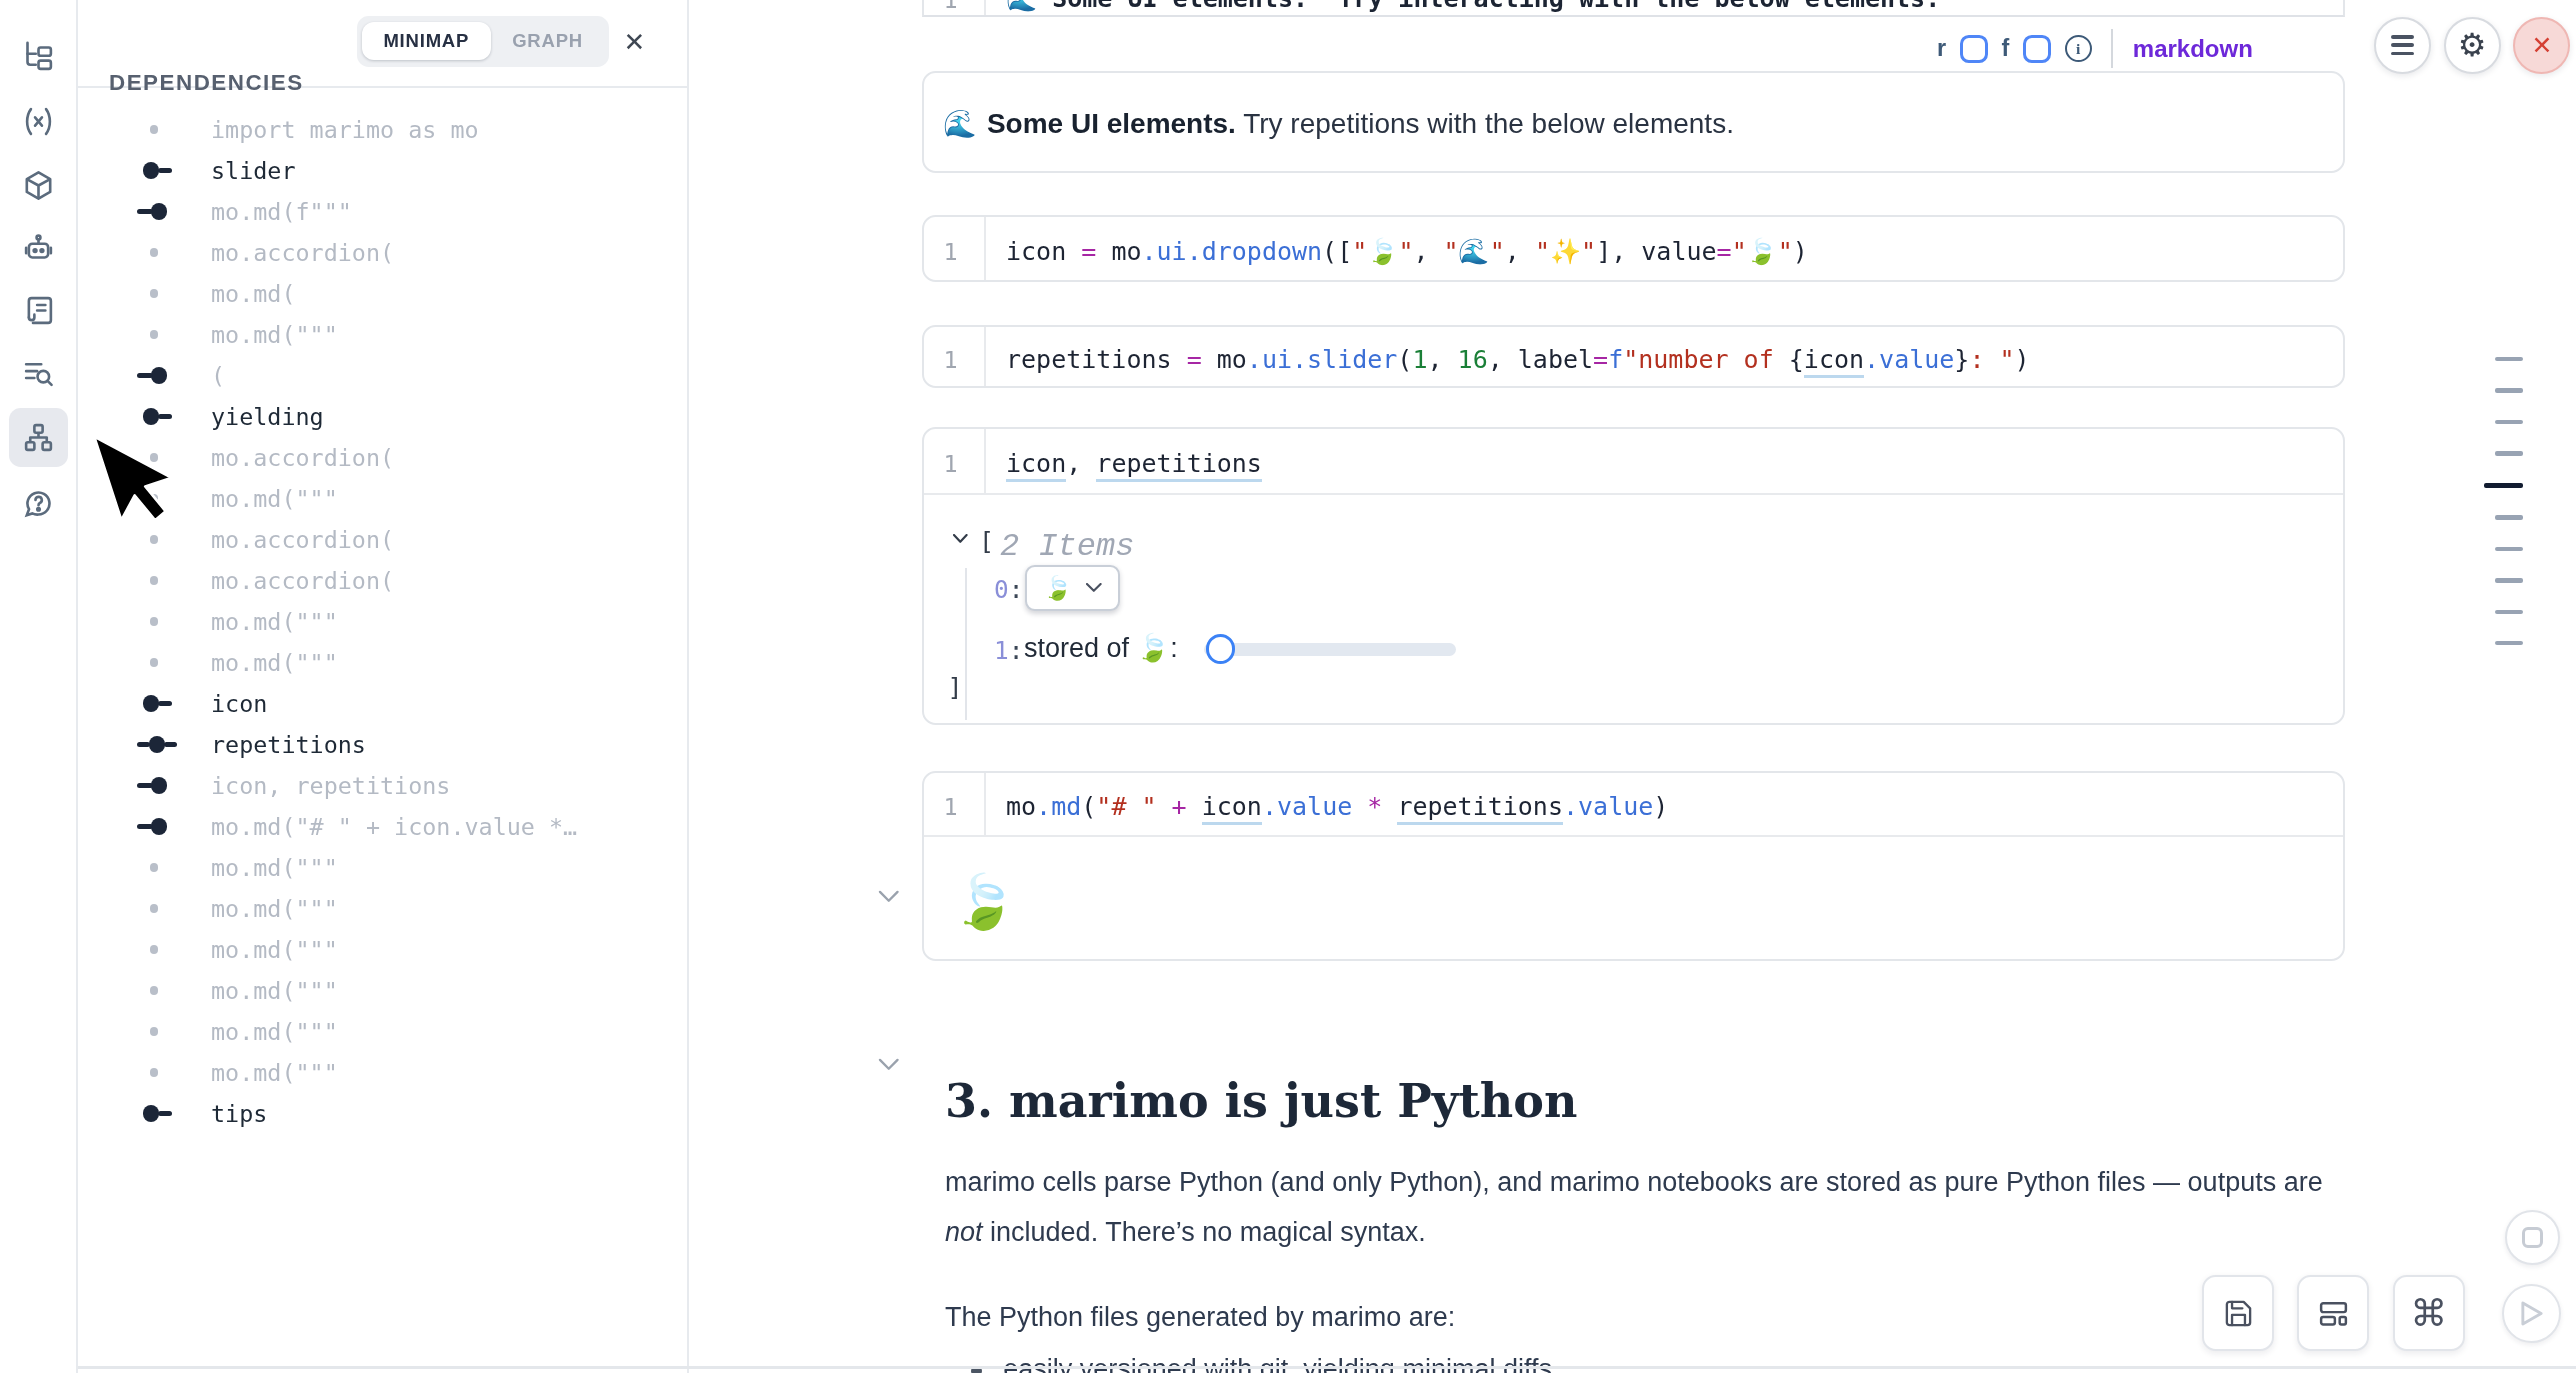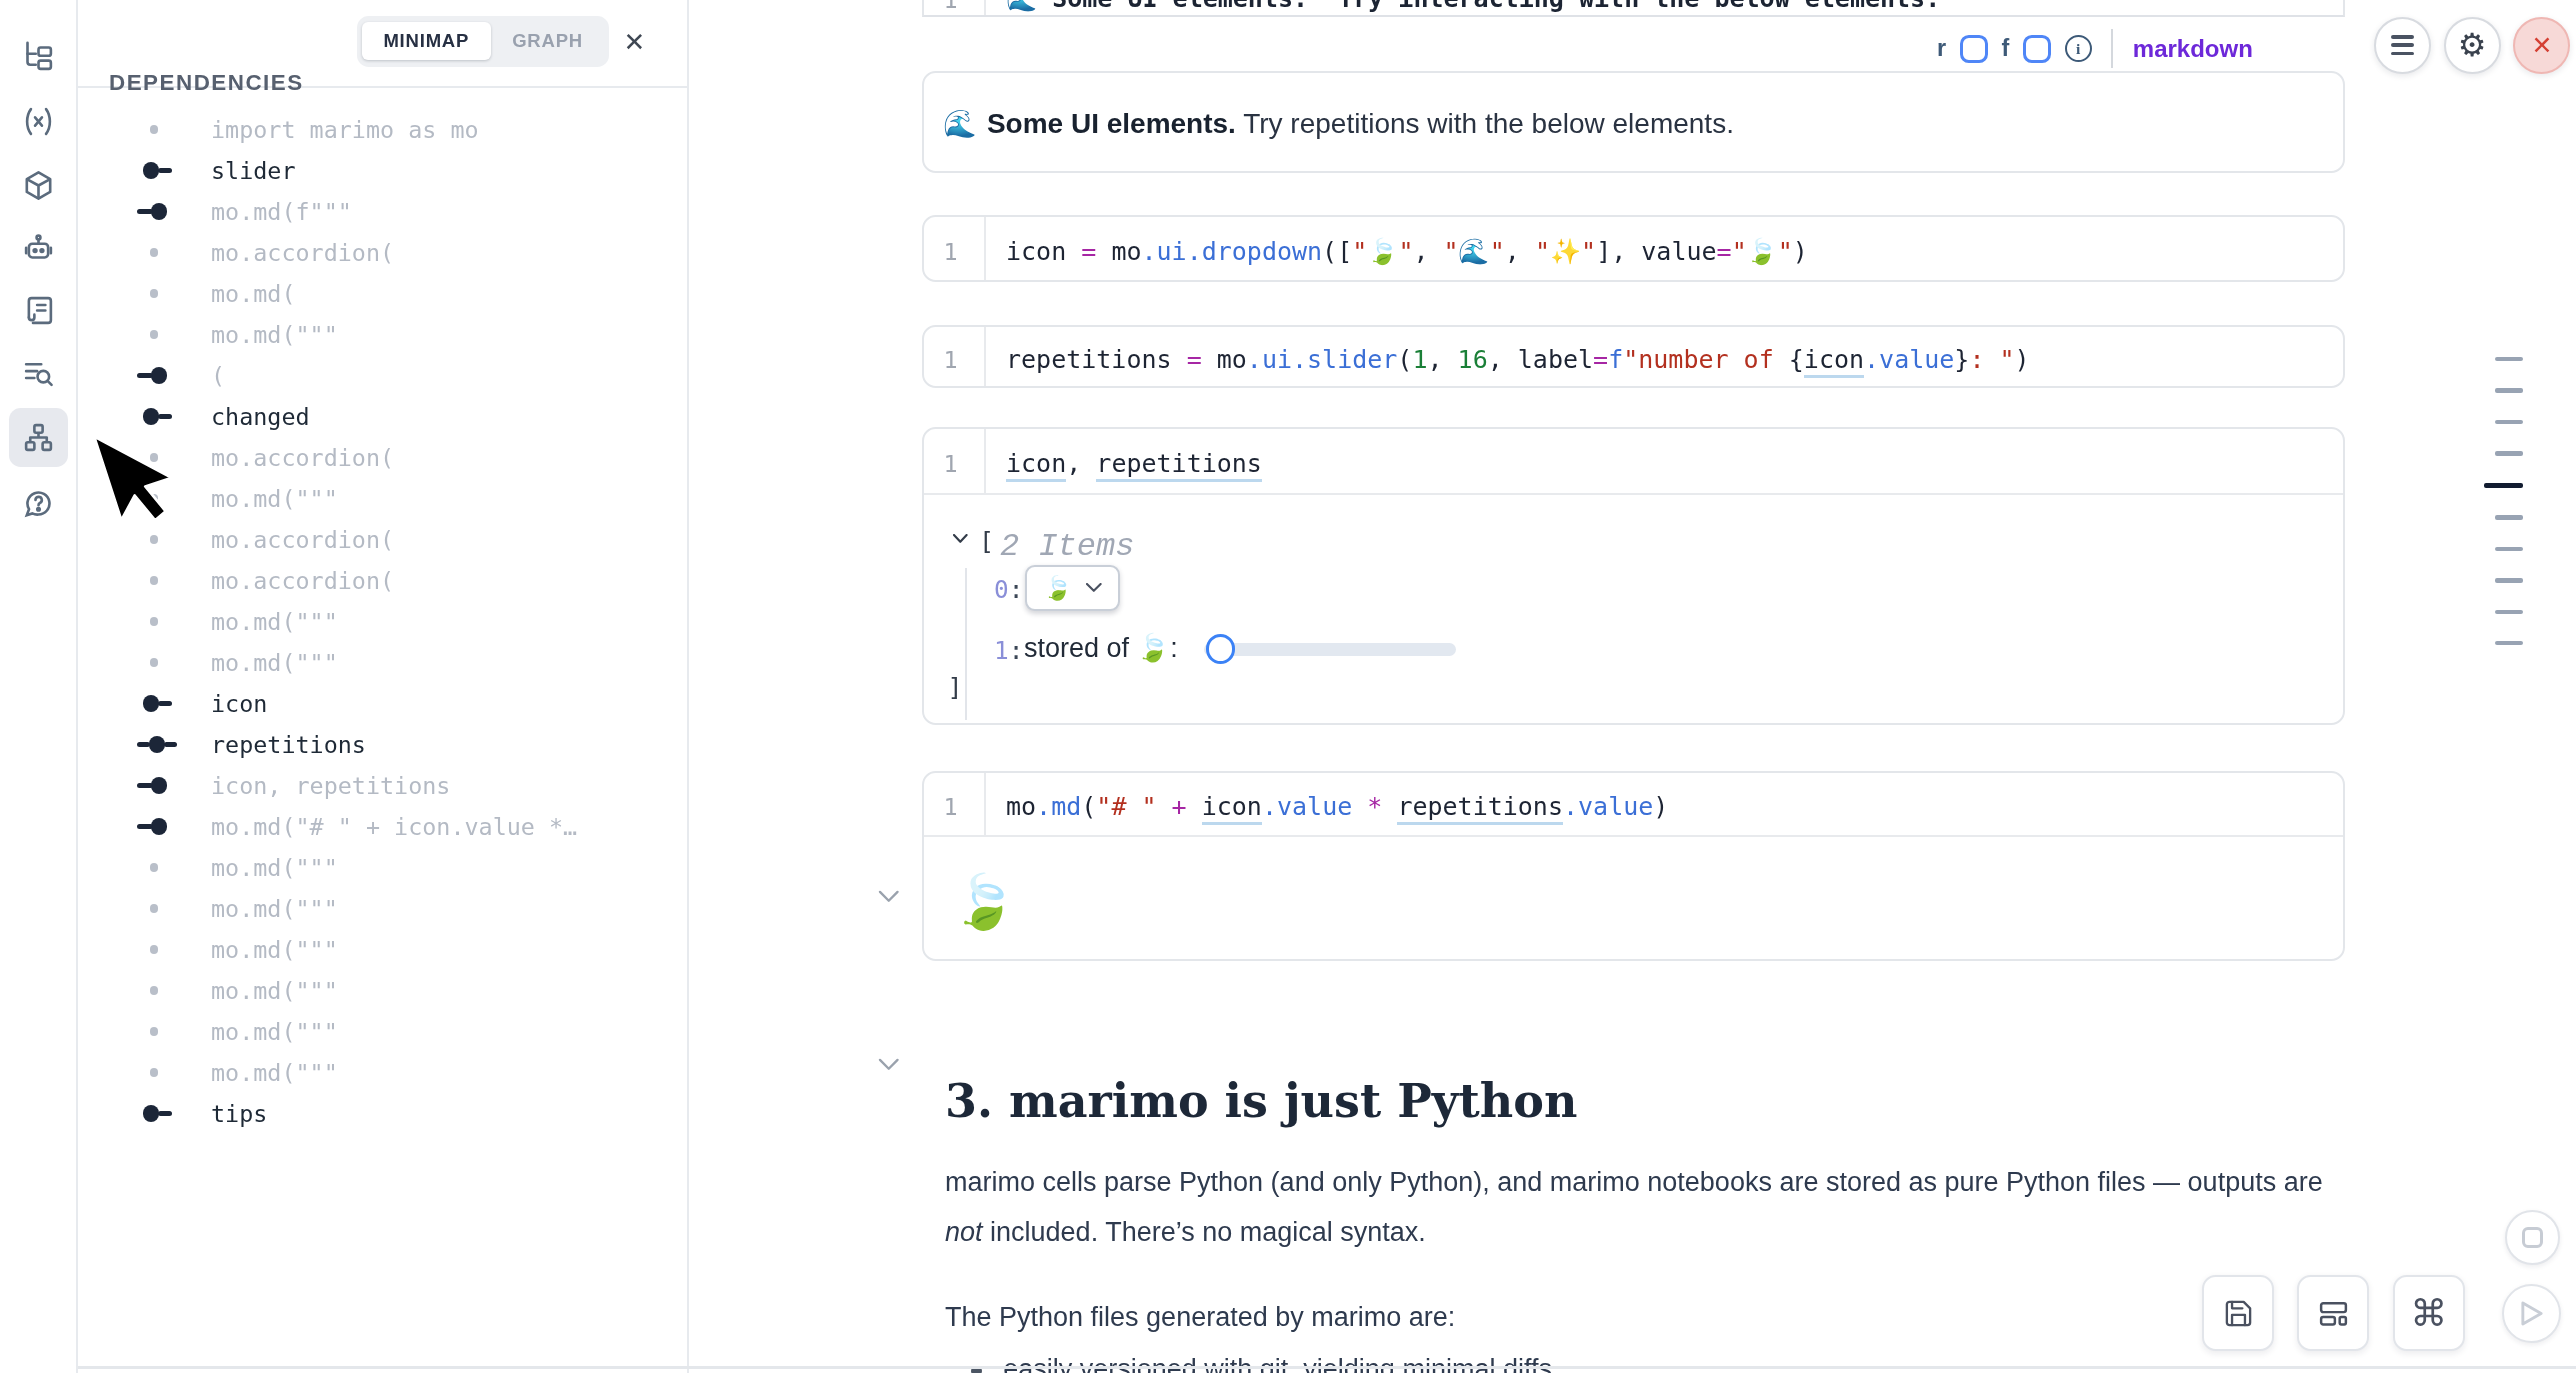--- a/index.html
+++ b/index.html
@@ -11,21 +11,21 @@
   
   .rail{position:absolute;left:0;top:0;width:76px;height:1374px;background:#fff;border-right:2px solid #e7eaee;}
   .rail-btn{position:absolute;left:8.8px;width:59px;height:59px;border-radius:11.7px;display:flex;align-items:center;justify-content:center;color:#5b6b7d;}
   .rail-btn svg{stroke:#5b6b7d;}
   .rail-btn.active{background:#e7e9ee;}
   
   .panel{position:absolute;left:78px;top:0;width:609px;height:1374px;background:#fff;border-right:2px solid #e7eaee;}
   .panel-header{position:absolute;left:0;top:0;width:100%;height:86px;border-bottom:2px solid #e7eaee;}
   .panel-title{position:absolute;left:31px;top:29px;font-size:22.4px;font-weight:bold;letter-spacing:1.5px;color:#57606f;margin-top:41px;}
   .tabs{position:absolute;left:279px;top:15.6px;height:51px;background:#eef0f3;border-radius:11.7px;display:flex;align-items:center;padding:0 4.9px;}
-  .tab{padding:7.8px 21.5px;font-size:18.5px;font-weight:bold;letter-spacing:0.8px;color:#99a1ae;border-radius:6px;}
+  .tab{padding:7.8px 21.5px;font-size:18.5px;font-weight:bold;letter-spacing:0.8px;color:#99a1ae;border-radius:12px;}
   .tab.active{background:#fff;color:#273043;box-shadow:0 1px 2.9px rgba(20,30,50,.22);}
   .panel-close{position:absolute;left:539px;top:25px;width:35px;height:35px;display:flex;align-items:center;justify-content:center;font-size:26px;color:#3f4753;}
   
   #minimap-list{position:absolute;left:0;top:109px;width:100%;}
   .mm-row{display:flex;align-items:center;height:41px;padding-left:59px;}
   .mm-marker{position:relative;width:49px;height:21.5px;color:#1c2638;flex:none;}
   .mm-marker::before,.mm-marker::after{content:"";position:absolute;background:currentColor;}
   .mm-dot::before{width:8.8px;height:8.8px;border-radius:50%;left:12.7px;top:6.3px;background:#b9bfc9;}
   .mm-dot::after{display:none;}
   .mm-def::before{width:16.6px;height:16.6px;border-radius:50%;left:5.9px;top:2.4px;}
@@ -204,21 +204,21 @@
       <div class="mm-row">
         <span class="mm-marker mm-dot"></span>
         <span class="mm-label">mo.md("""</span>
       </div>
       <div class="mm-row">
         <span class="mm-marker mm-use"></span>
         <span class="mm-label">(</span>
       </div>
       <div class="mm-row">
         <span class="mm-marker mm-def"></span>
-        <span class="mm-label mm-em">changed</span>
+        <span class="mm-label mm-em">yielding</span>
       </div>
       <div class="mm-row">
         <span class="mm-marker mm-dot"></span>
         <span class="mm-label">mo.accordion(</span>
       </div>
       <div class="mm-row">
         <span class="mm-marker mm-dot"></span>
         <span class="mm-label">mo.md("""</span>
       </div>
       <div class="mm-row">

